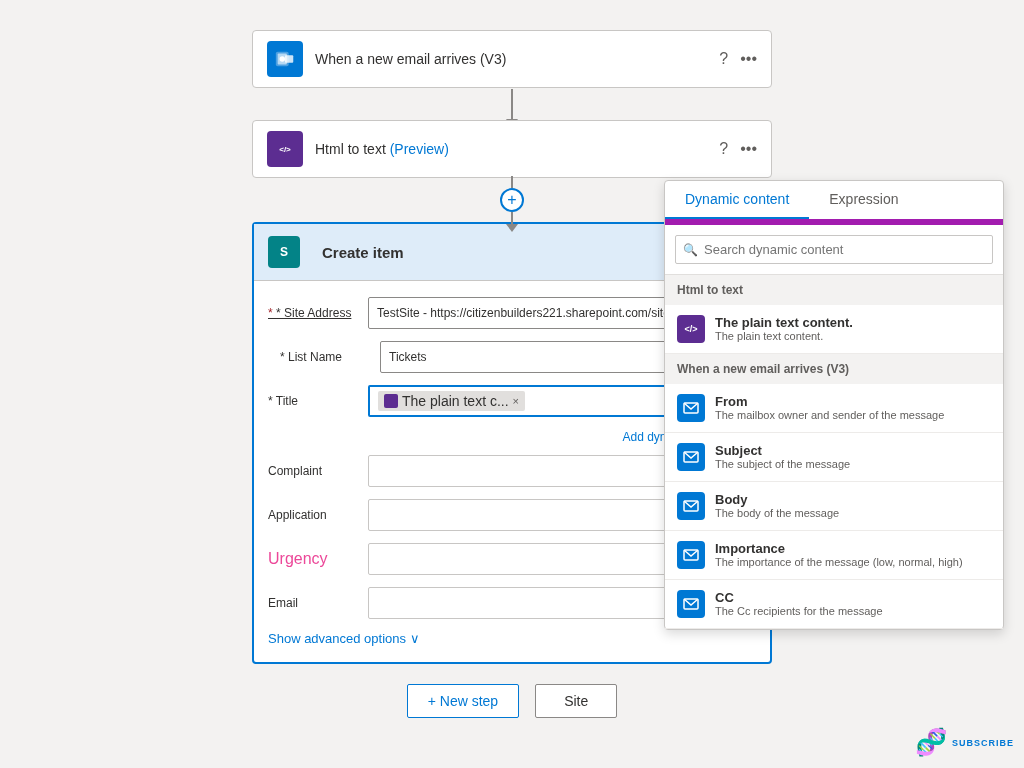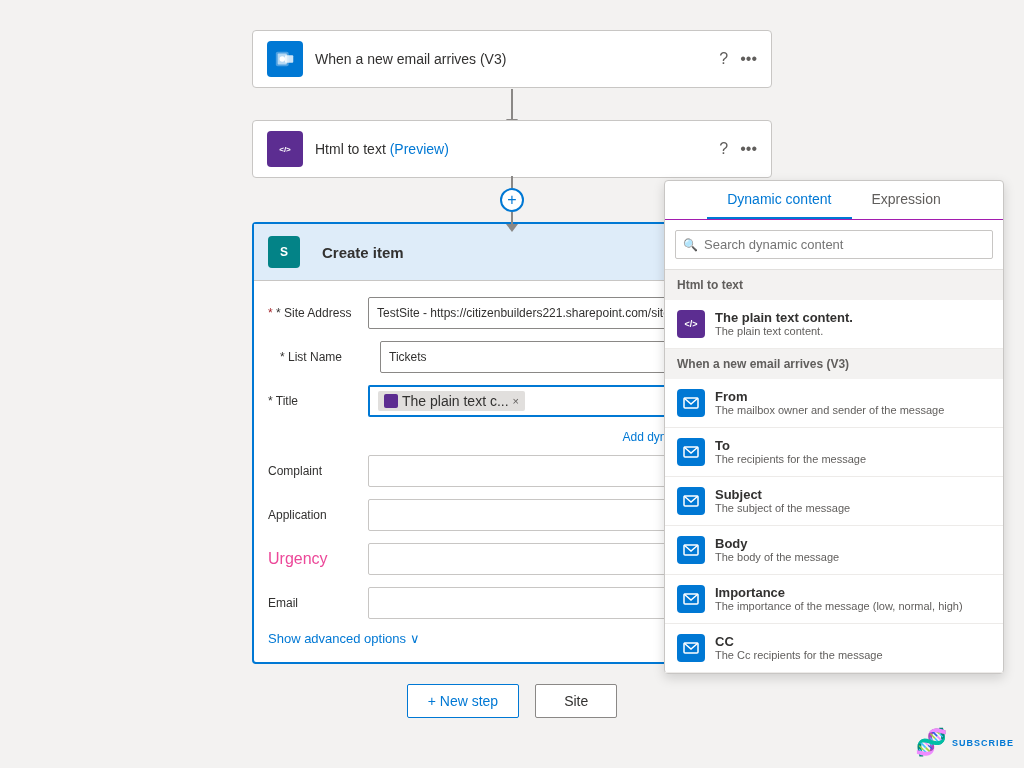--- a/index.html
+++ b/index.html
@@ -230,22 +230,21 @@
       width: 340px;
       background: white;
       border: 1px solid #c8c6c4;
       border-radius: 4px;
       box-shadow: 0 4px 12px rgba(0,0,0,0.15);
       z-index: 100;
     }
 
     .panel-tabs {
       display: flex;
-      border-bottom: 1px solid #a21caf;
-      justify-content: center;
+      border-bottom: 6px solid #a21caf;
     }
 
     .panel-tab {
       padding: 10px 20px;
       font-size: 14px;
       cursor: pointer;
       color: #605e5c;
       border-bottom: 2px solid transparent;
     }
 
@@ -405,21 +404,21 @@
       <div class="step-icon sharepoint" style="background:#038387;width:32px;height:32px;">
         <span style="color:white;font-weight:bold;font-size:12px;">S</span>
       </div>
       <span style="font-size:15px;font-weight:600;color:#323130;margin-left:10px;flex:1;">Create item</span>
       <span style="color:#605e5c;cursor:pointer;margin-right:12px;">?</span>
       <span style="color:#605e5c;cursor:pointer;">•••</span>
     </div>
     <div class="card-body">
 
       <div class="form-row">
-        <label class="form-label required" style="font-size:12px;color:#323130;width:100px;flex-shrink:0;">* Site Address</label>
+        <label class="form-label required" style="font-size:12px;color:#323130;width:100px;flex-shrink:0;text-decoration:underline;">* Site Address</label>
         <div class="form-control dropdown" style="flex:1;border:1px solid #8a8886;border-radius:2px;padding:6px 8px;font-size:12px;display:flex;align-items:center;justify-content:space-between;">
           <span style="font-size:12px;color:#323130;overflow:hidden;text-overflow:ellipsis;white-space:nowrap;max-width:310px;">TestSite - https://citizenbuilders221.sharepoint.com/sites/TestSite</span>
           <span style="color:#323130;">▾</span>
         </div>
       </div>
 
       <div class="form-row">
         <label class="form-label" style="font-size:12px;color:#323130;width:100px;flex-shrink:0;margin-left:12px;">* List Name</label>
         <div class="form-control dropdown" style="flex:1;border:1px solid #8a8886;border-radius:2px;padding:6px 8px;font-size:12px;display:flex;align-items:center;justify-content:space-between;">
           <span style="font-size:12px;color:#323130;">Tickets</span>
@@ -514,80 +513,68 @@
             <rect x="1" y="3" width="14" height="10" rx="1" fill="none" stroke="white" stroke-width="1.5"></rect>
             <polyline points="1,3 8,9 15,3" fill="none" stroke="white" stroke-width="1.5"></polyline>
           </svg>
         </div>
         <div class="dynamic-item-text">
           <div class="item-title">From</div>
           <div class="item-desc">The mailbox owner and sender of the message</div>
         </div>
       </div>
 
+
       <div class="dynamic-item">
         <div class="dynamic-item-icon">
           <svg width="16" height="16" viewBox="0 0 16 16" fill="white">
             <rect x="1" y="3" width="14" height="10" rx="1" fill="none" stroke="white" stroke-width="1.5"></rect>
             <polyline points="1,3 8,9 15,3" fill="none" stroke="white" stroke-width="1.5"></polyline>
           </svg>
         </div>
         <div class="dynamic-item-text">
-          <div class="item-title">To</div>
-          <div class="item-desc">The recipients for the message</div>
+          <div class="item-title">Subject</div>
+          <div class="item-desc">The subject of the message</div>
         </div>
       </div>
 
       <div class="dynamic-item">
         <div class="dynamic-item-icon">
           <svg width="16" height="16" viewBox="0 0 16 16" fill="white">
             <rect x="1" y="3" width="14" height="10" rx="1" fill="none" stroke="white" stroke-width="1.5"></rect>
             <polyline points="1,3 8,9 15,3" fill="none" stroke="white" stroke-width="1.5"></polyline>
           </svg>
         </div>
         <div class="dynamic-item-text">
-          <div class="item-title">Subject</div>
-          <div class="item-desc">The subject of the message</div>
+          <div class="item-title">Body</div>
+          <div class="item-desc">The body of the message</div>
         </div>
       </div>
 
       <div class="dynamic-item">
         <div class="dynamic-item-icon">
           <svg width="16" height="16" viewBox="0 0 16 16" fill="white">
             <rect x="1" y="3" width="14" height="10" rx="1" fill="none" stroke="white" stroke-width="1.5"></rect>
             <polyline points="1,3 8,9 15,3" fill="none" stroke="white" stroke-width="1.5"></polyline>
           </svg>
         </div>
         <div class="dynamic-item-text">
-          <div class="item-title">Body</div>
-          <div class="item-desc">The body of the message</div>
+          <div class="item-title">Importance</div>
+          <div class="item-desc">The importance of the message (low, normal, high)</div>
         </div>
       </div>
 
       <div class="dynamic-item">
         <div class="dynamic-item-icon">
           <svg width="16" height="16" viewBox="0 0 16 16" fill="white">
             <rect x="1" y="3" width="14" height="10" rx="1" fill="none" stroke="white" stroke-width="1.5"></rect>
             <polyline points="1,3 8,9 15,3" fill="none" stroke="white" stroke-width="1.5"></polyline>
           </svg>
         </div>
         <div class="dynamic-item-text">
-          <div class="item-title">Importance</div>
-          <div class="item-desc">The importance of the message (low, normal, high)</div>
-        </div>
-      </div>
-
-      <div class="dynamic-item">
-        <div class="dynamic-item-icon">
-          <svg width="16" height="16" viewBox="0 0 16 16" fill="white">
-            <rect x="1" y="3" width="14" height="10" rx="1" fill="none" stroke="white" stroke-width="1.5"></rect>
-            <polyline points="1,3 8,9 15,3" fill="none" stroke="white" stroke-width="1.5"></polyline>
-          </svg>
-        </div>
-        <div class="dynamic-item-text">
           <div class="item-title">CC</div>
           <div class="item-desc">The Cc recipients for the message</div>
         </div>
       </div>
 
     </div>
   </div>
 
   <div class="subscribe-badge">
     <span style="font-size:26px;color:#0078d4;">🧬</span>

